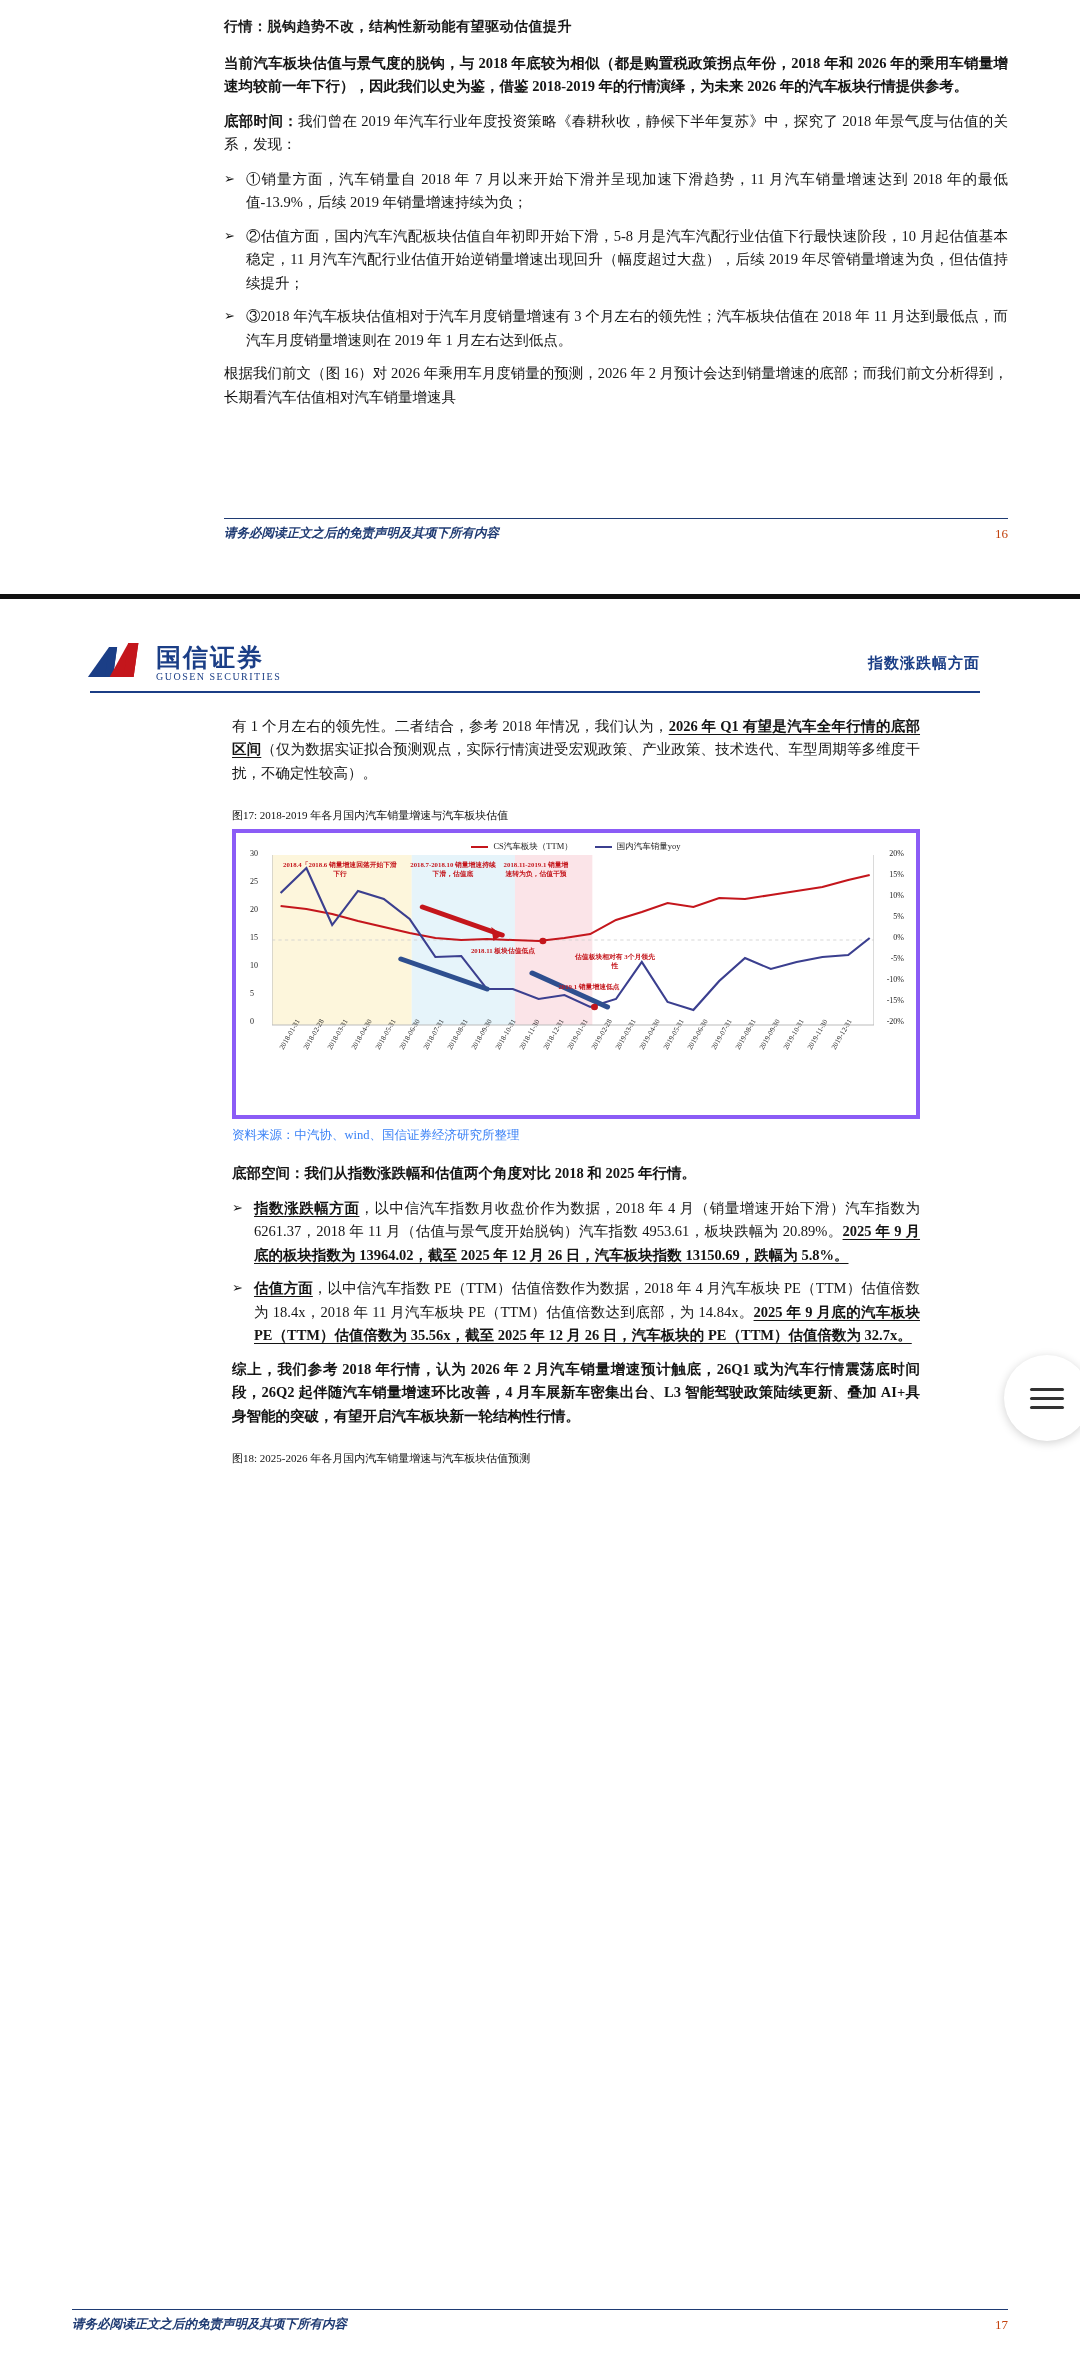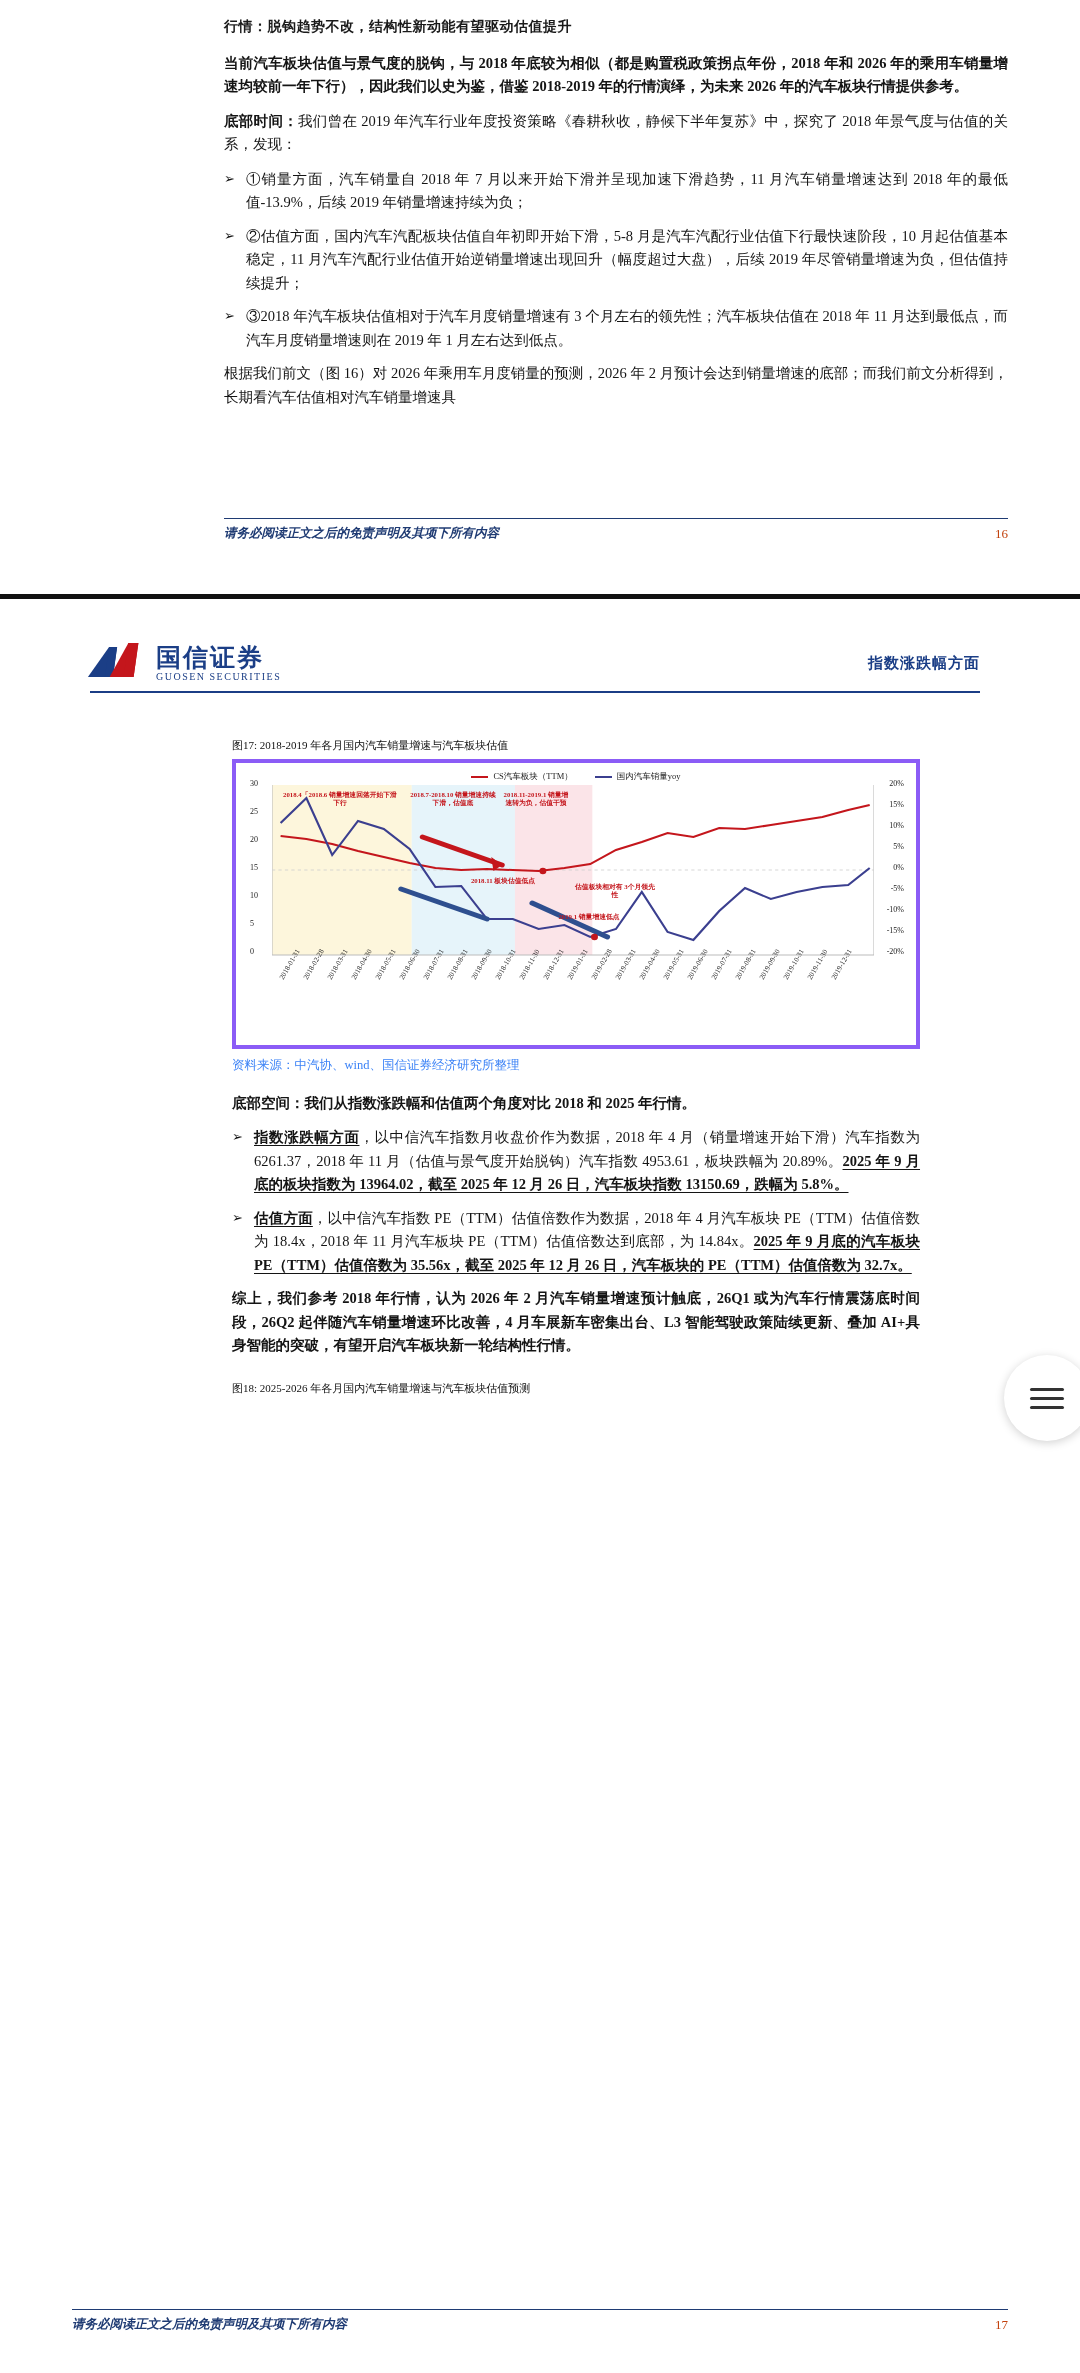--- a/index.html
+++ b/index.html
@@ -309,20 +309,21 @@
           <div class="cn">国信证券</div>
           <div class="en">GUOSEN SECURITIES</div>
         </div>
       </div>
       <div class="brand-right">指数涨跌幅方面</div>
     </div>
     <div class="brand-rule"></div>
 
     <div class="body17">
 
+      <p class="para"><span>有 1 个月左右的领先性。二者结合，参考 2018 年情况，我们认为，</span><span class="b u-under">2026 年 Q1 有望是汽车全年行情的底部区间</span><span>（仅为数据实证拟合预测观点，实际行情演进受宏观政策、产业政策、技术迭代、车型周期等多维度干扰，不确定性较高）。</span></p>
 
       <div class="fig-cap">图17: 2018-2019 年各月国内汽车销量增速与汽车板块估值</div>
 
       <div class="chart-box">
 
         <div class="legend">
           <div class="legend-item">
             <span class="legend-swatch" style="background:#c4161c"></span>
             <span>CS汽车板块（TTM）</span>
           </div>

